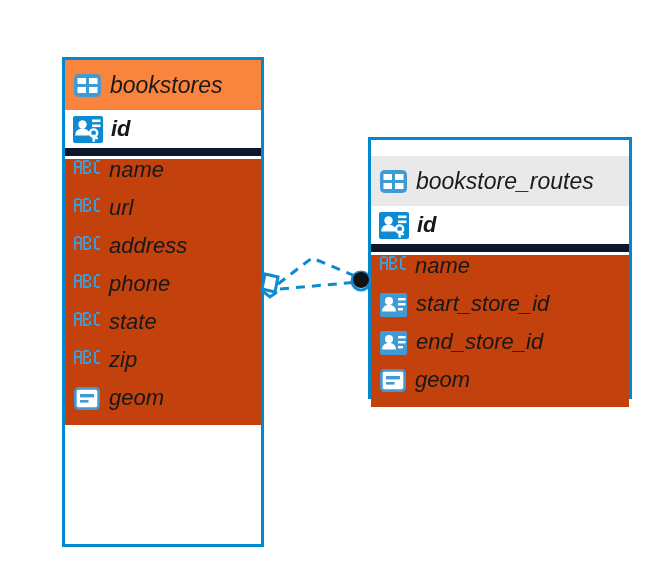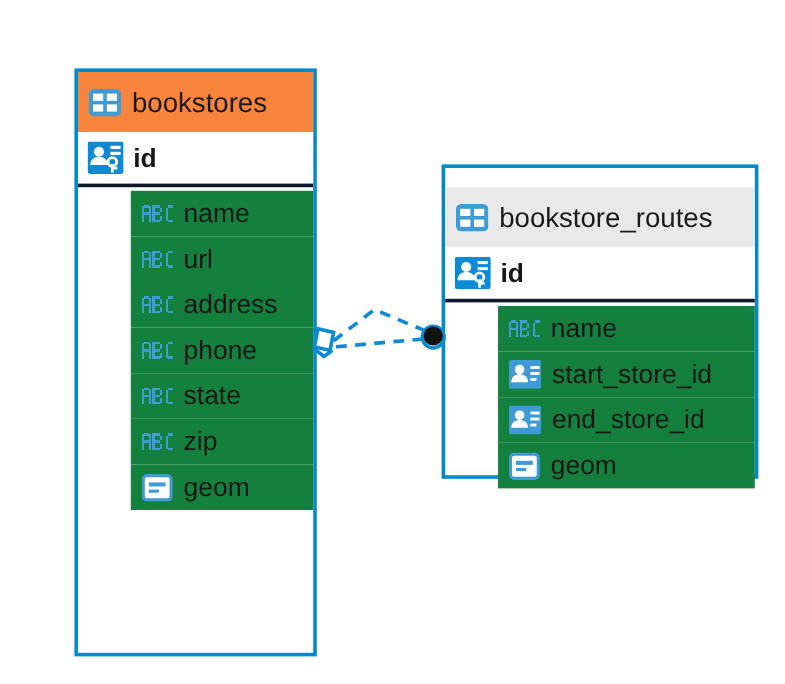--- a/index.html
+++ b/index.html
@@ -12,20 +12,21 @@
     height: 570px;
     position: relative;
     overflow: hidden;
     font-family: "Liberation Sans", sans-serif;
     -webkit-font-smoothing: antialiased;
   }
 
   .canvas {
     position: absolute;
     inset: 0;
+    font-style: italic;
   }
 
   
   .entity {
     position: absolute;
     box-sizing: border-box;
     border: 3px solid #0089cf;
     background: #ffffff;
   }
   #entity-bookstores {
@@ -59,39 +60,38 @@
     white-space: nowrap;
   }
 
   .pk-row {
     display: flex;
     align-items: center;
     box-sizing: border-box;
     height: 46px;
     padding-left: 8px;
     gap: 8px;
-    border-bottom: 3px solid #0f172a;
+    border-bottom: 8px solid #0f172a;
     background: #ffffff;
   }
   .pk-row .field-label {
     font-weight: bold;
   }
 
   .fields {
     padding-top: 3px;
   }
   .field-row {
     display: flex;
-    align-items: center;
+    align-items: flex-start;
     box-sizing: border-box;
     height: 38px;
     padding-left: 9px;
     gap: 9px;
-    background: #15803d;
-    margin-left: 44px;
+    background: #c2410c;
   }
   .field-label {
     font-size: 22px;
     color: #181818;
     line-height: 1;
     white-space: nowrap;
   }
 
   
   .icon {

